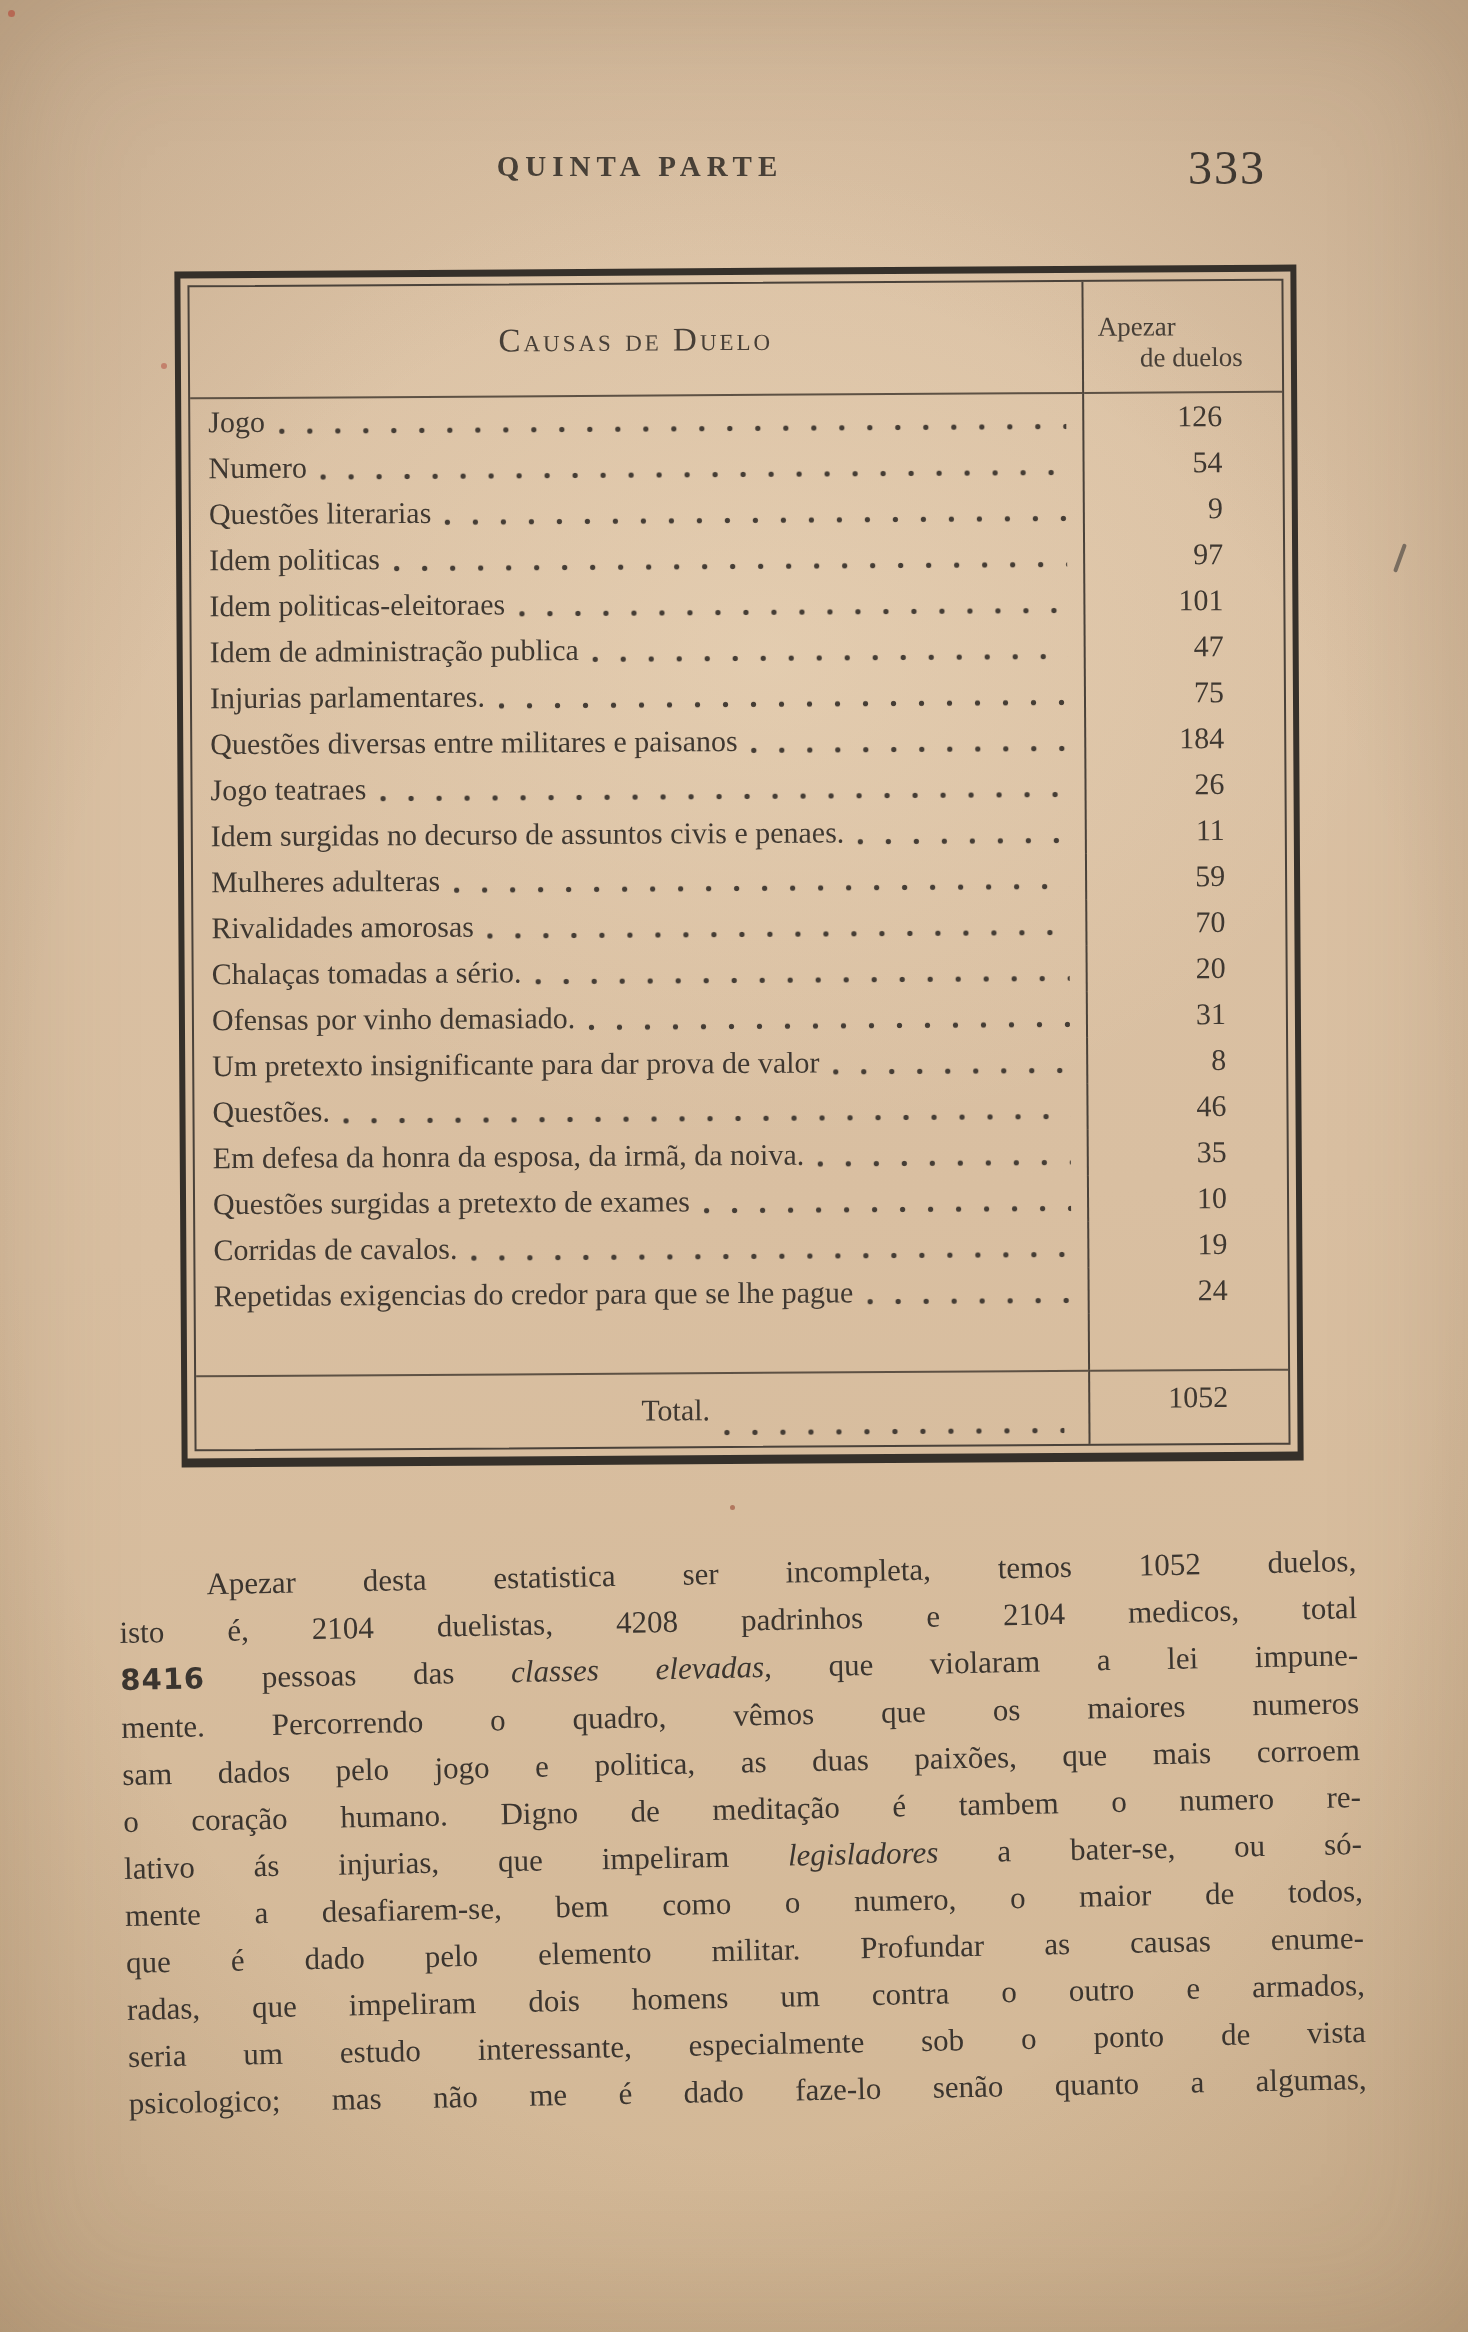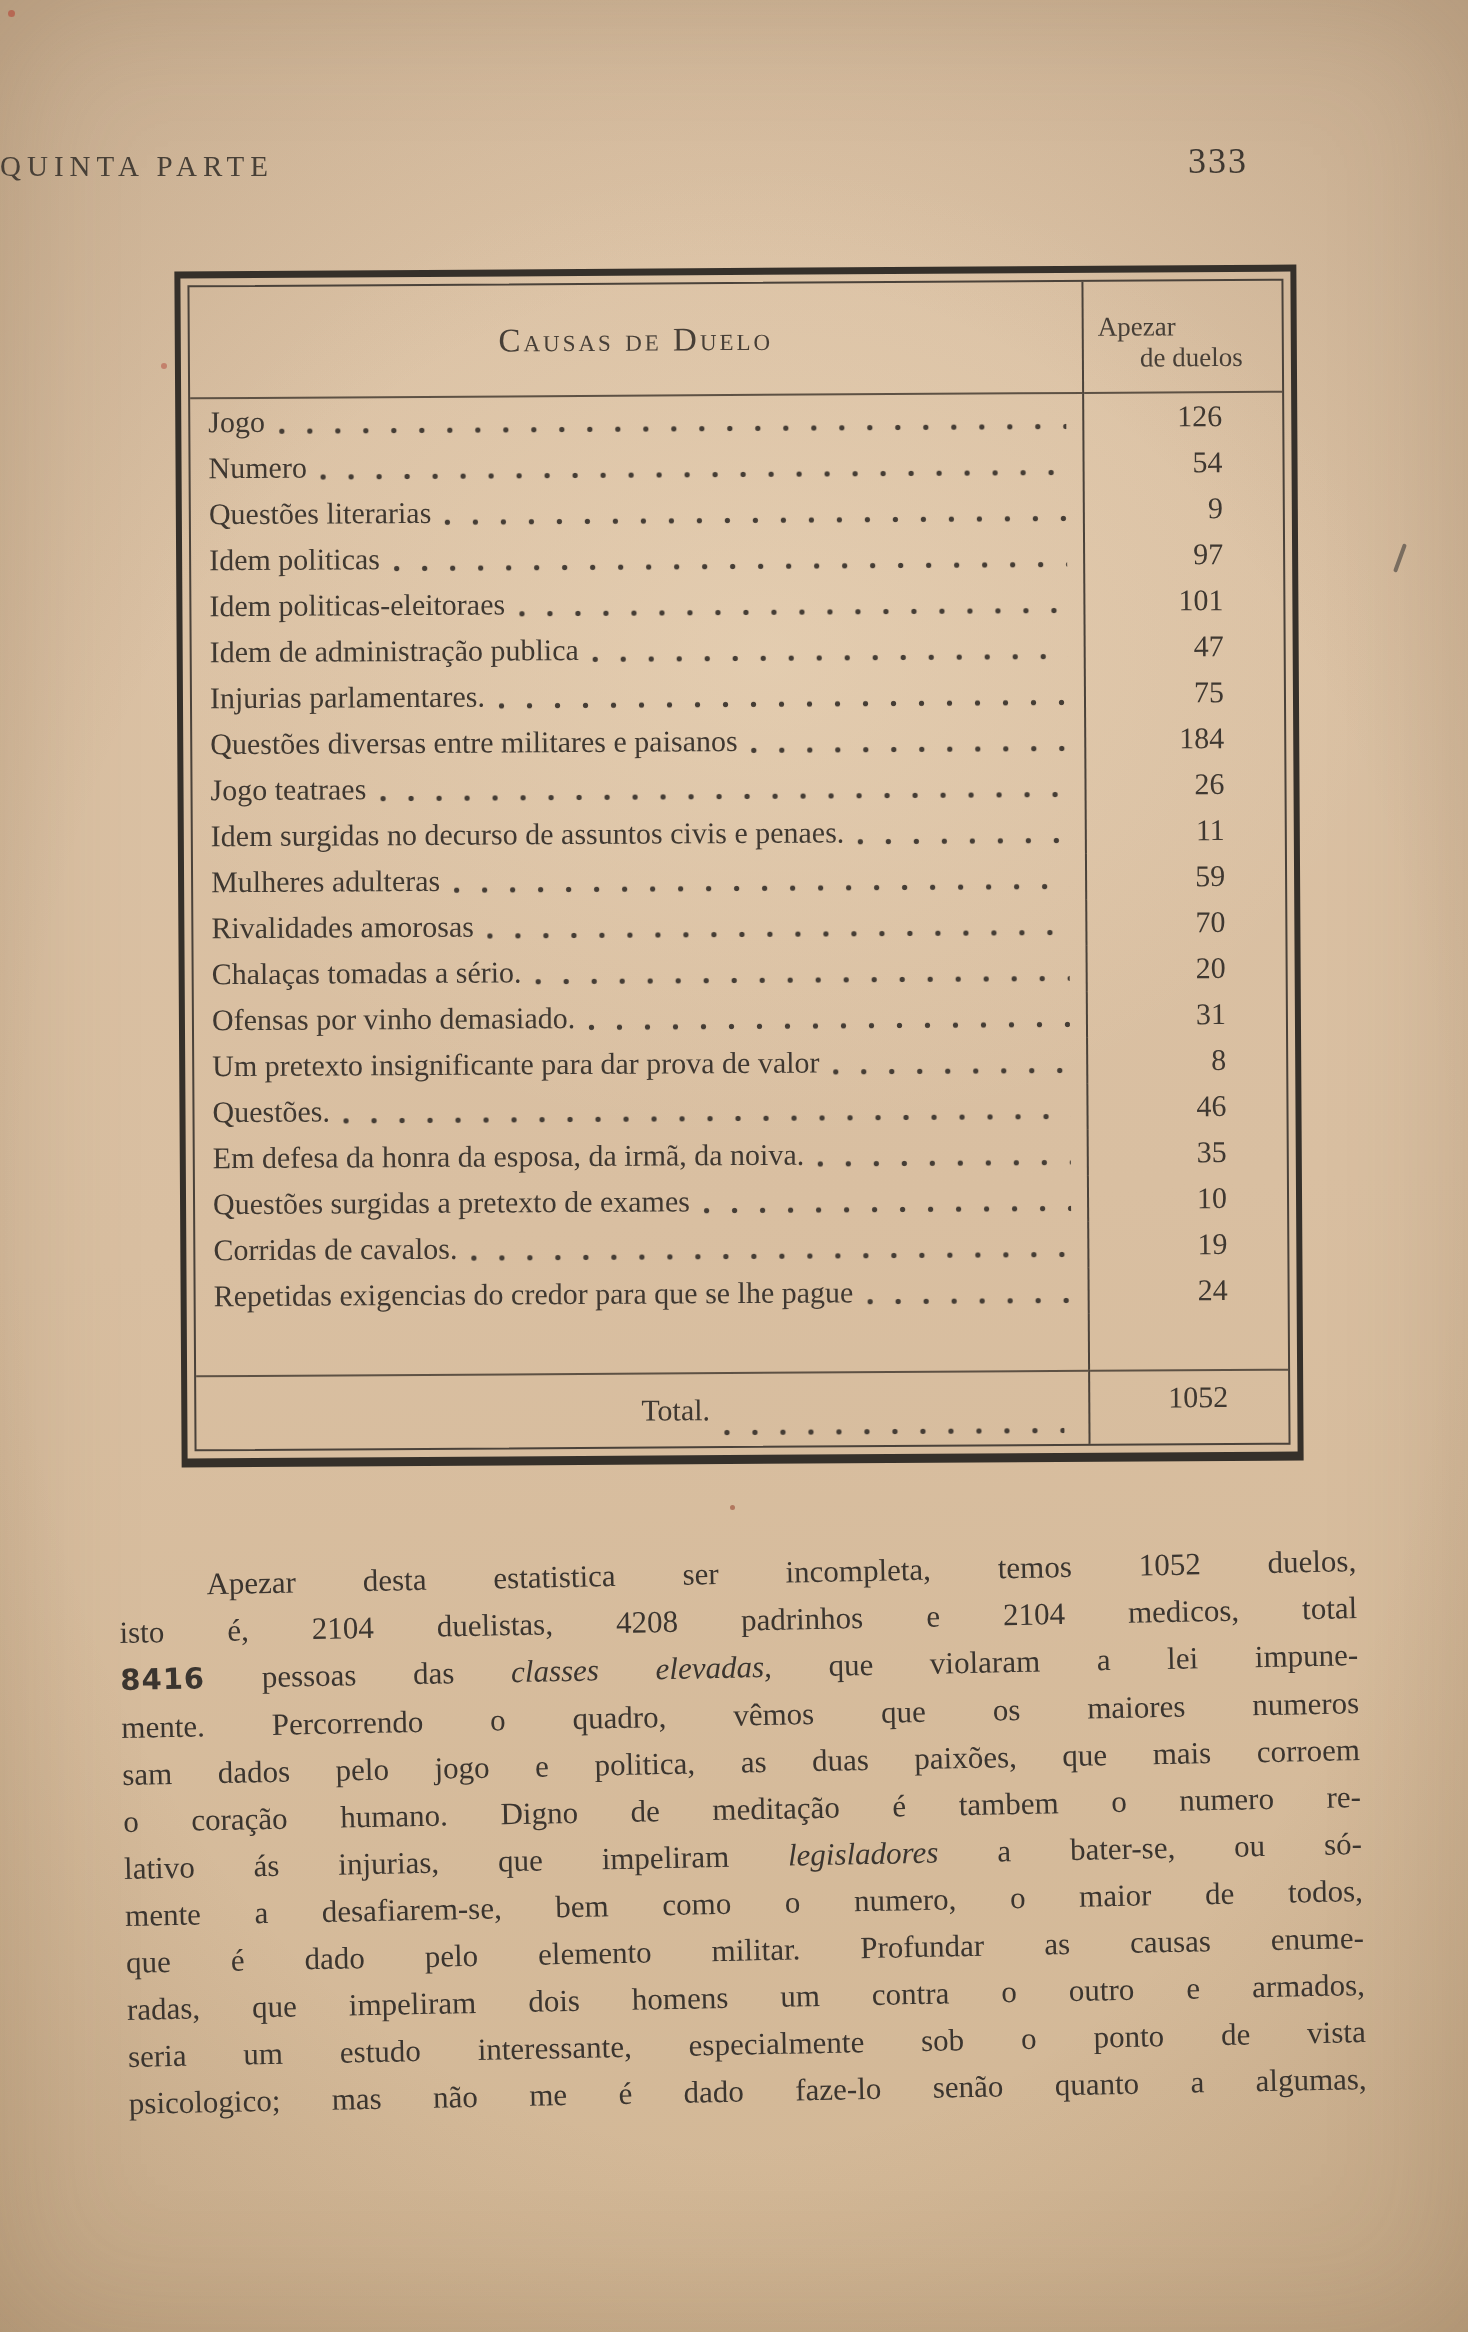--- a/index.html
+++ b/index.html
@@ -12,26 +12,26 @@
     background:
       radial-gradient(ellipse 900px 700px at 52% 28%, rgba(247,230,203,0.30), rgba(247,230,203,0) 70%),
       radial-gradient(ellipse 1150px 1500px at 50% 52%, rgba(0,0,0,0) 62%, rgba(105,75,45,0.20) 100%),
       linear-gradient(176deg,#dcc3a6 0%,#d9bfa1 52%,#d2b795 100%);
     box-shadow:inset 0 0 140px rgba(115,85,55,0.22);
   }
 
   
   .running-head{
     position:absolute;top:150px;left:0;width:1280px;
-    text-align:left;font-size:29px;font-weight:normal;
+    text-align:center;font-size:29px;font-weight:bold;
     letter-spacing:6px;color:#484037;
   }
   .page-number{
     position:absolute;top:140px;left:1188px;
-    font-size:36px;letter-spacing:2px;color:#3f3831;
+    font-size:48px;letter-spacing:2px;color:#3f3831;
   }
 
   
   .duel-table{
     position:absolute;left:178px;top:268px;width:1122px;height:1196px;
     box-sizing:border-box;
     border:6px solid #35302a;border-top-width:7px;border-bottom-width:9px;
     transform:rotate(-0.35deg);
   }
   .table-inner{

